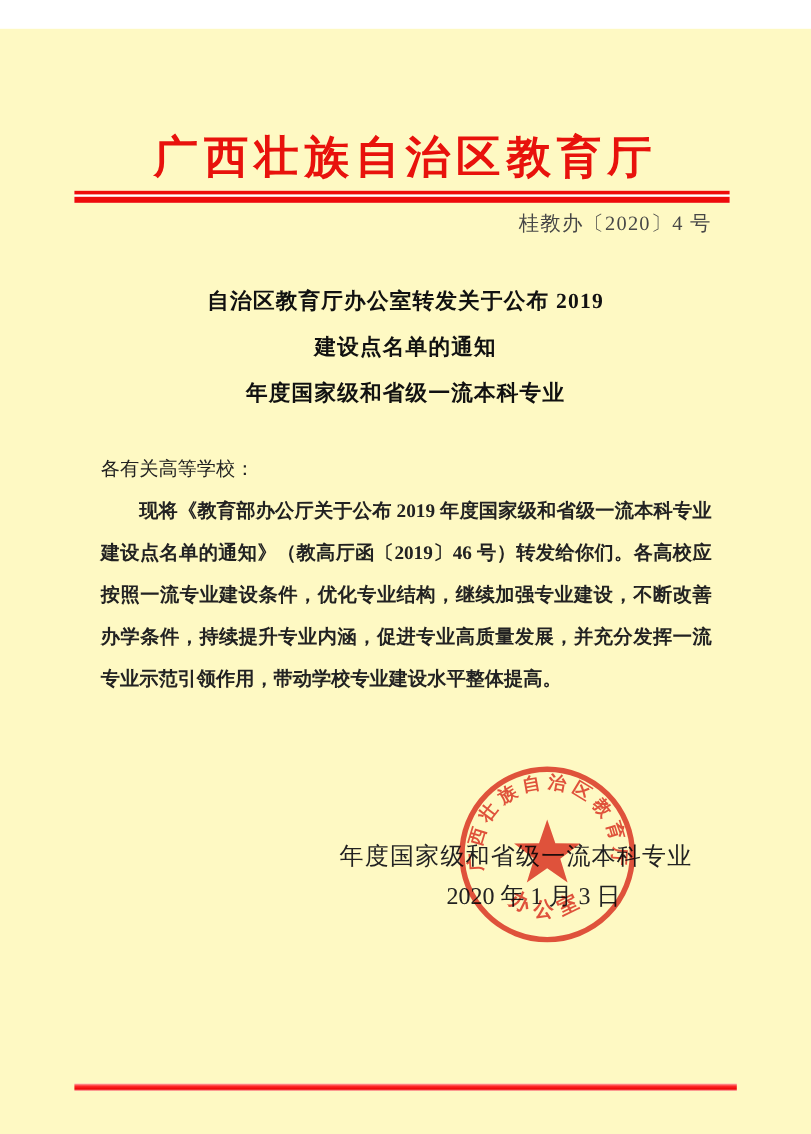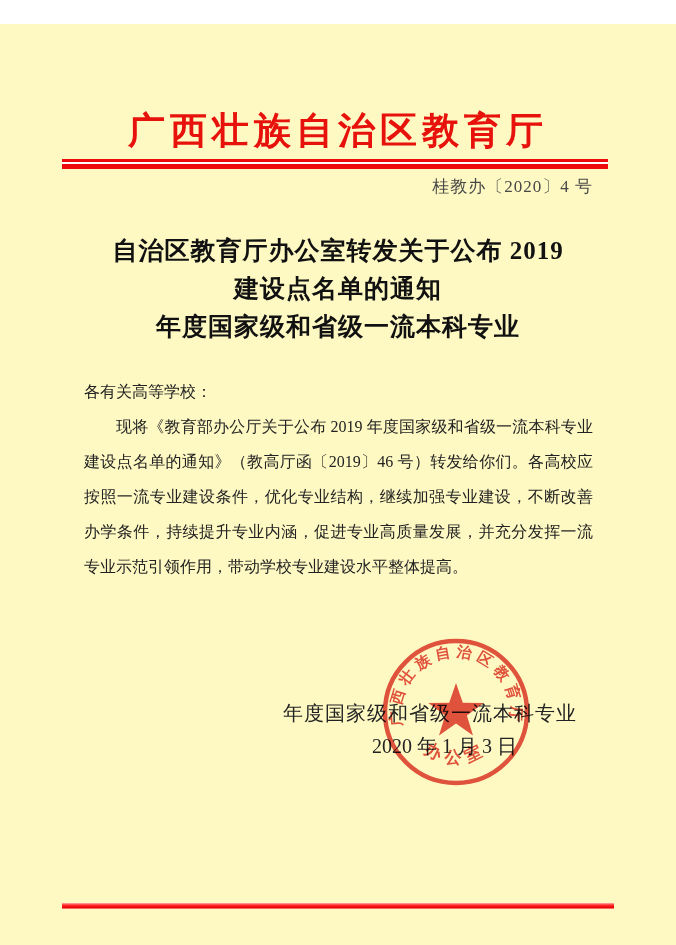--- a/index.html
+++ b/index.html
@@ -50,41 +50,42 @@
     color: #474747;
     white-space: nowrap;
     text-align: center;
   }
   .doc-title {
     position: absolute;
     top: 208px;
     left: 40px;
     width: 596px;
     text-align: center;
-    font-size: 25px;
+    font-size: 18px;
     line-height: 38px;
     font-weight: bold;
     letter-spacing: 1px;
     color: #111;
   }
   .body-block {
     position: absolute;
     top: 350px;
     left: 84px;
     width: 509px;
     font-size: 16px;
     line-height: 35px;
     text-align: justify;
     color: #222;
   }
   .body-block p {
     margin: 0;
   }
   .body-block .paragraph {
     text-indent: 2em;
+    font-weight: bold;
   }
   .sig-org {
     position: absolute;
     top: 676px;
     right: 99px;
     font-size: 20px;
     letter-spacing: 1px;
     white-space: nowrap;
     color: #222;
   }

